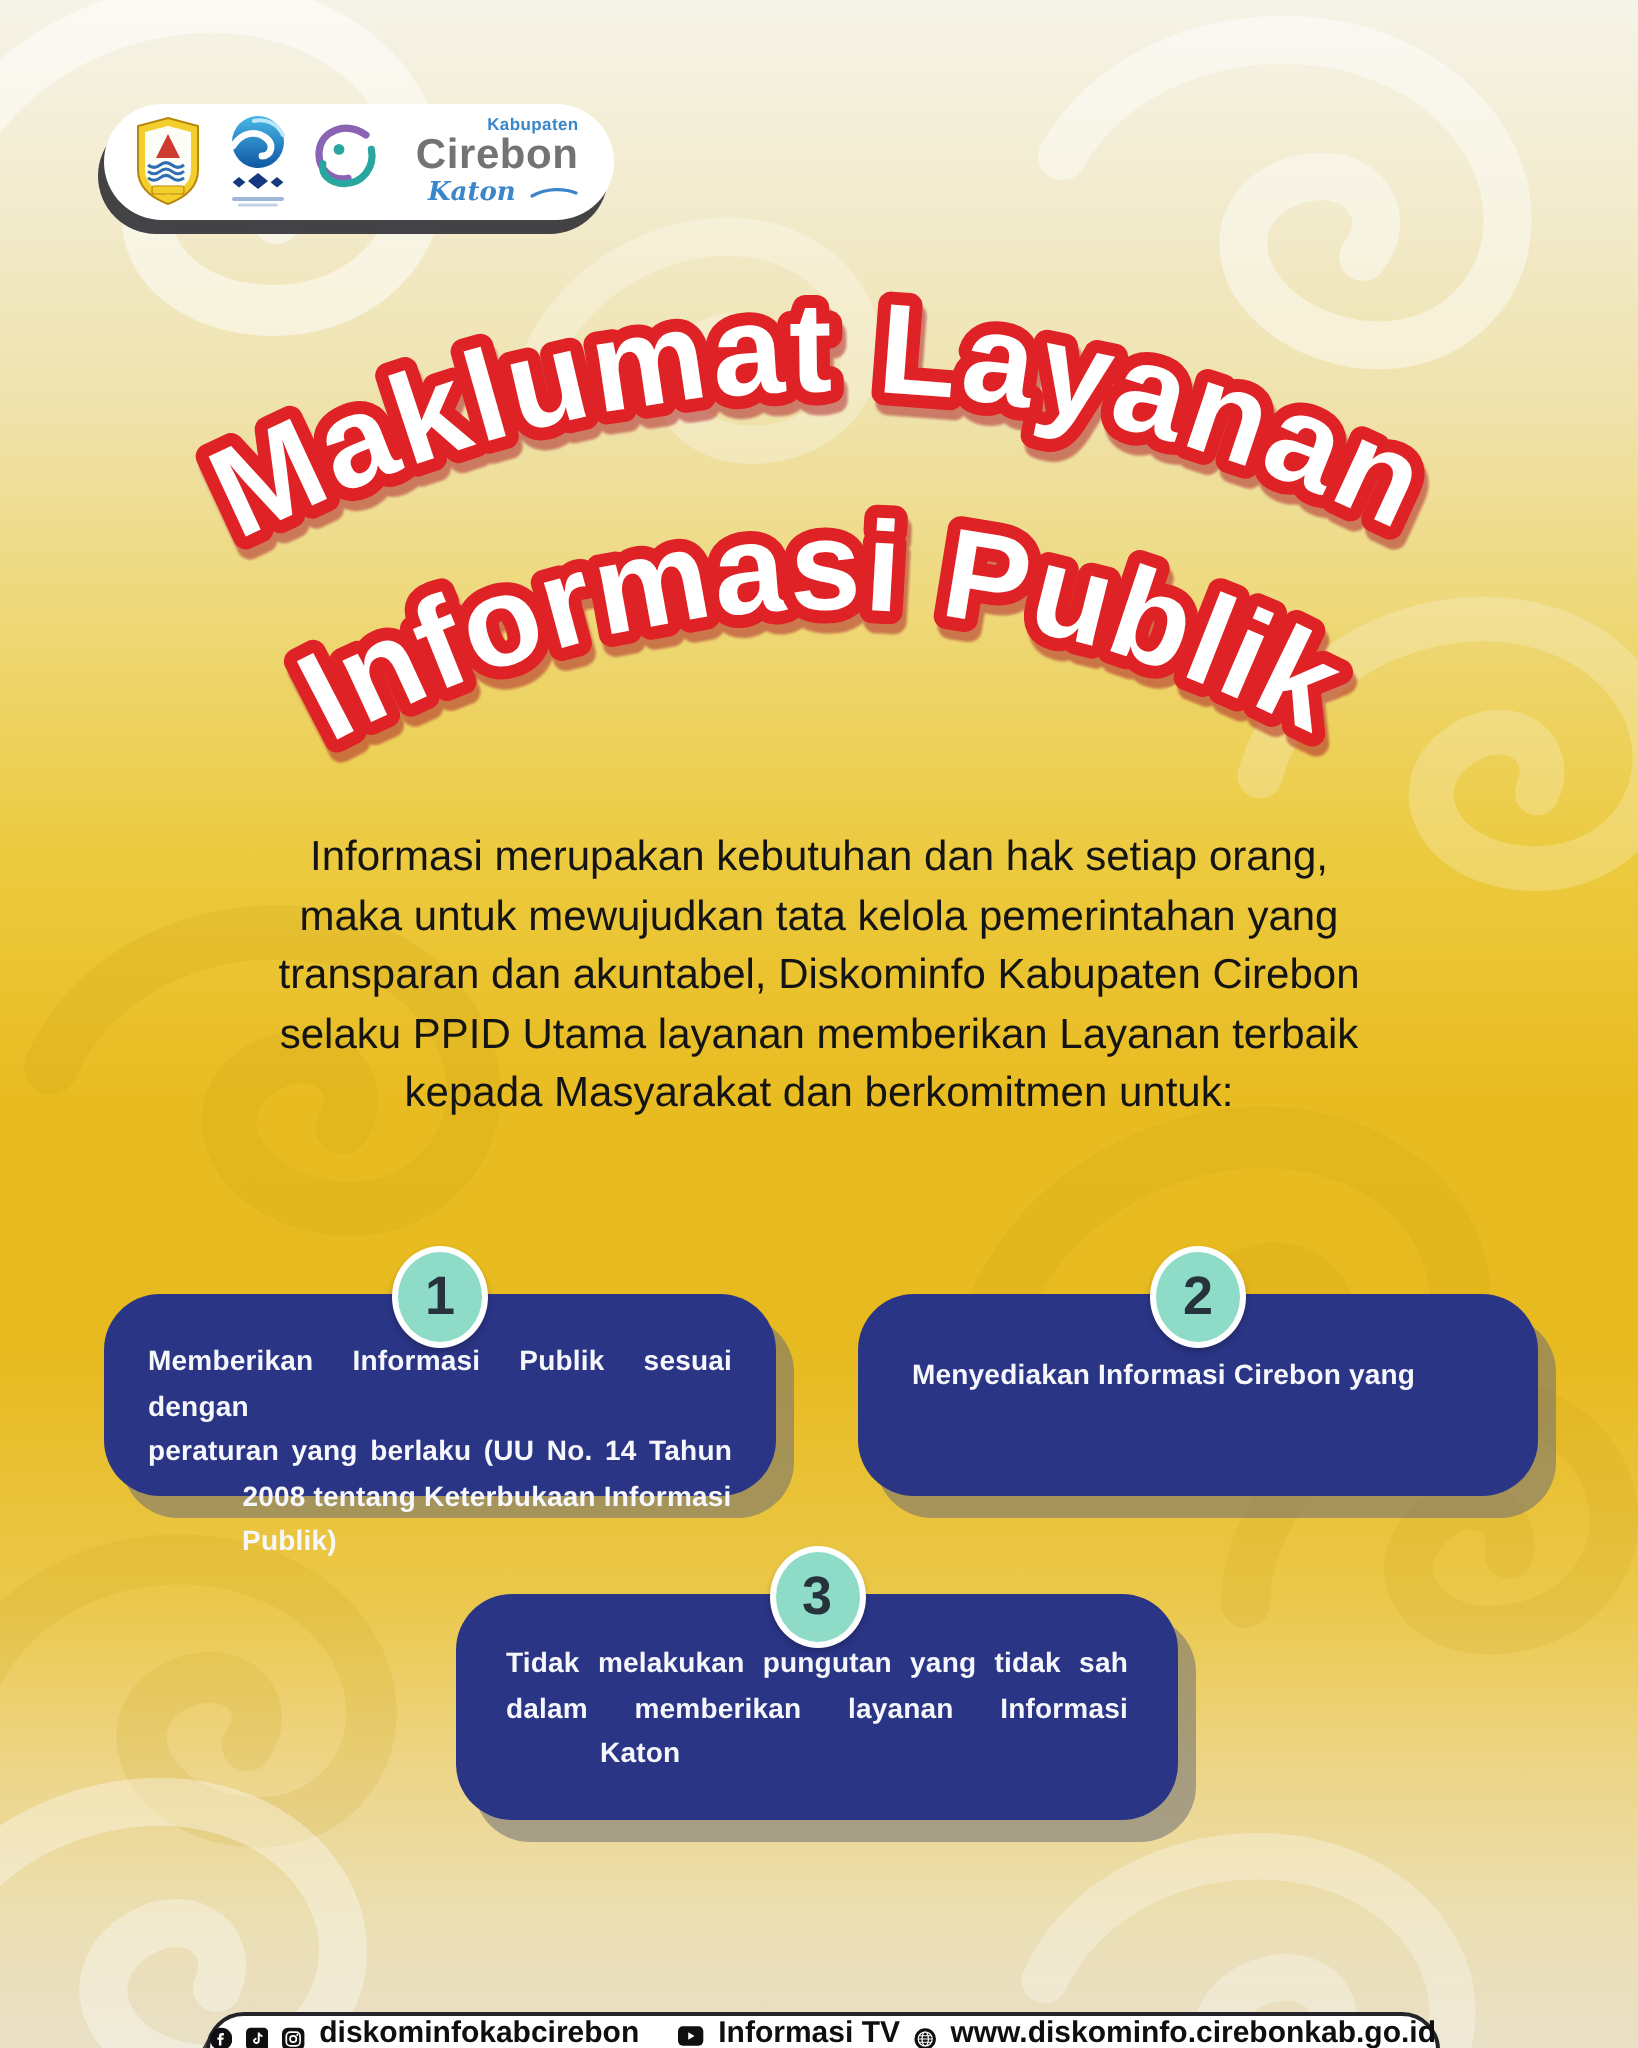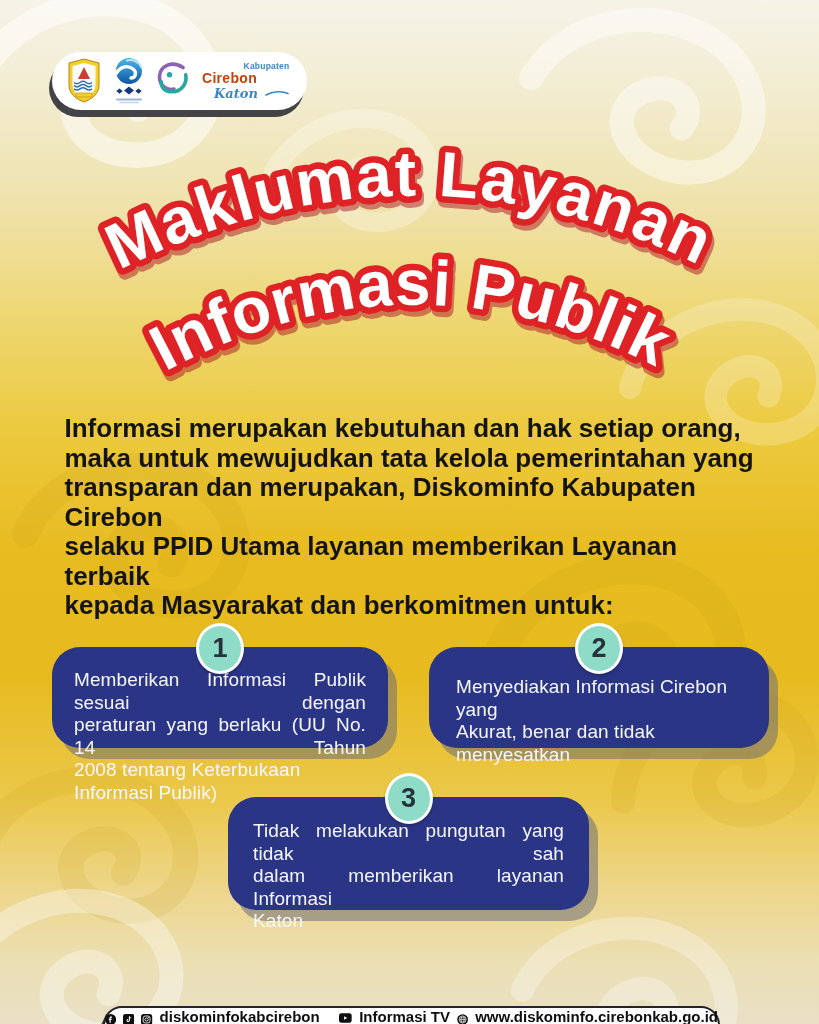--- a/index.html
+++ b/index.html
@@ -15,43 +15,43 @@
   .layer{position:absolute;z-index:2;}
 
   
   .logo-pill{
     left:52px;top:52px;width:255px;height:58px;border-radius:29px;background:#ffffff;
     box-shadow:-3px 7px 0 rgba(42,42,50,.88);
     display:flex;align-items:center;gap:10px;padding:0 14px;box-sizing:border-box;
   }
   .katon-text{position:relative;line-height:1;padding-top:9px;}
   .katon-kab{position:absolute;top:0px;right:0px;font-size:8.5px;font-weight:bold;color:#3a86c8;letter-spacing:.2px;}
-  .katon-cirebon{font-size:14px;font-weight:bold;color:#c2410c;letter-spacing:.3px;display:block;}
+  .katon-cirebon{font-size:21px;font-weight:bold;color:#737373;letter-spacing:.3px;display:block;text-align:right;}
   .katon-script{font-family:"DejaVu Serif",serif;font-style:italic;font-size:13px;font-weight:bold;color:#3a86c8;margin-left:12px;display:inline-block;}
   .katon-flourish{display:inline-block;vertical-align:middle;margin-left:3px;}
 
   
   .title-svg{position:absolute;left:0;top:95px;z-index:2;}
   .arc-text{font-family:"Liberation Sans",sans-serif;font-weight:bold;fill:#ffffff;
     stroke:#de2126;stroke-width:13px;stroke-linejoin:round;paint-order:stroke fill;}
 
   
   .intro{
     left:50%;top:414px;transform:translateX(-50%);width:690px;
-    font-size:26px;font-weight:bold;color:#141414;line-height:29.5px;
+    font-size:21px;font-weight:normal;color:#141414;line-height:29.5px;text-align:center;
   }
 
   
   .card{
     position:absolute;z-index:2;background:#2b3586;border-radius:28px;color:#f6f7fb;
     box-shadow:9px 11px 0 rgba(110,110,116,.55);box-sizing:border-box;
   }
-  .card .lines{font-size:19px;font-weight:normal;line-height:22.5px;letter-spacing:.1px;}
+  .card .lines{font-size:14px;font-weight:bold;line-height:22.5px;letter-spacing:.1px;}
   .card.justify .line{text-align:justify;text-align-last:justify;}
-  .card.justify .line:last-child{text-align:left;text-align-last:left;}
+  .card.justify .line:last-child{text-align:center;text-align-last:left;margin-left:47px;}
   .card1{left:52px;top:647px;width:336px;height:101px;padding:22px 22px 0;}
   .card2{left:429px;top:647px;width:340px;height:101px;padding:29px 27px 0;}
   .card3{left:228px;top:797px;width:361px;height:113px;padding:23px 25px 0;}
   .badge{
     position:absolute;left:50%;top:-24px;transform:translateX(-50%);
     width:42px;height:45px;border-radius:50%;background:#8edcc7;border:3px solid #ffffff;
     display:flex;align-items:center;justify-content:center;
     font-size:27px;font-weight:bold;color:#26333c;box-shadow:0 2px 3px rgba(0,0,0,.22);
   }
 
@@ -143,39 +143,38 @@
       <textPath href="#arc1" startOffset="50%" text-anchor="middle">Maklumat Layanan</textPath>
     </text>
     <text class="arc-text" font-size="64" letter-spacing="1" filter="url(#ts)">
       <textPath href="#arc2" startOffset="50%" text-anchor="middle">Informasi Publik</textPath>
     </text>
   </svg>
 
   <div class="layer intro">
       <div class="line">Informasi merupakan kebutuhan dan hak setiap orang,</div>
       <div class="line">maka untuk mewujudkan tata kelola pemerintahan yang</div>
-      <div class="line">transparan dan merupakan, Diskominfo Kabupaten Cirebon</div>
+      <div class="line">transparan dan akuntabel, Diskominfo Kabupaten Cirebon</div>
       <div class="line">selaku PPID Utama layanan memberikan Layanan terbaik</div>
       <div class="line">kepada Masyarakat dan berkomitmen untuk:</div>
     </div>
 
   <div class="card card1 justify">
     <div class="badge">1</div>
     <div class="lines">
         <div class="line">Memberikan Informasi Publik sesuai dengan</div>
         <div class="line">peraturan yang berlaku (UU No. 14 Tahun</div>
         <div class="line">2008 tentang Keterbukaan Informasi Publik)</div>
       </div>
   </div>
 
   <div class="card card2">
     <div class="badge">2</div>
     <div class="lines">
         <div class="line">Menyediakan Informasi Cirebon yang</div>
-        <div class="line">Akurat, benar dan tidak menyesatkan</div>
       </div>
   </div>
 
   <div class="card card3 justify">
     <div class="badge">3</div>
     <div class="lines">
         <div class="line">Tidak melakukan pungutan yang tidak sah</div>
         <div class="line">dalam memberikan layanan Informasi</div>
         <div class="line">Katon</div>
       </div>

